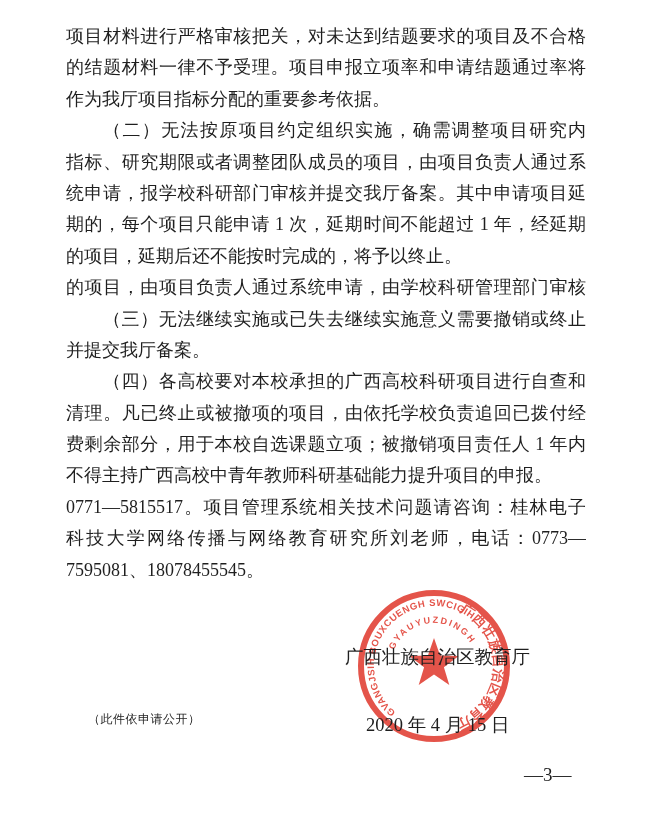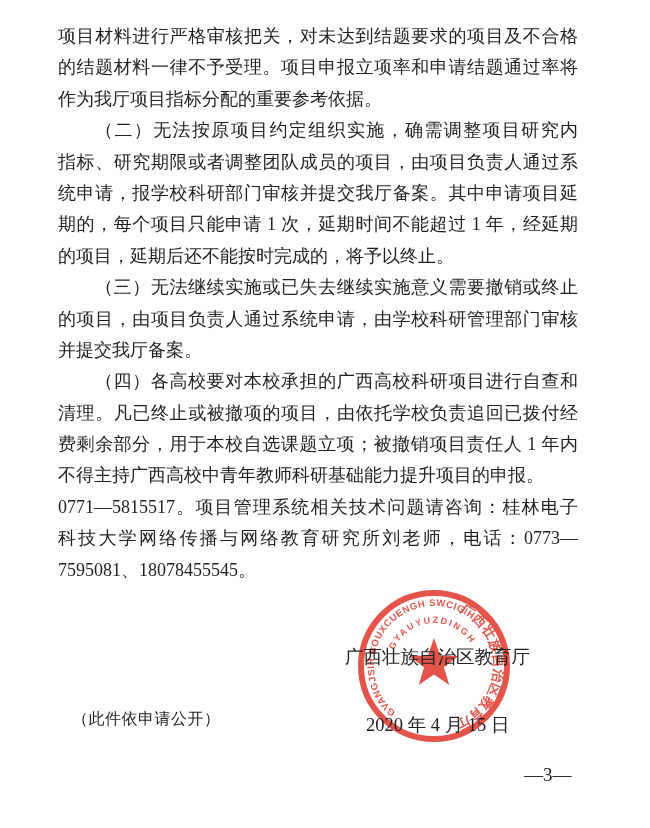--- a/index.html
+++ b/index.html
@@ -6,21 +6,21 @@
   .page {
     position:relative;
     width:650px; height:828px;
     background:#ffffff;
     font-family:"Liberation Serif","DejaVu Serif",serif;
     color:#1f1f1f;
     overflow:hidden;
   }
   .body-text {
     position:absolute;
-    left:58px; top:21px;
+    left:66px; top:21px;
     width:520px;
   }
   .bl {
     height:31.4px;
     line-height:31.4px;
     font-size:18px;
     overflow:hidden;
     word-break:break-all;
   }
   .j { text-align:justify; text-align-last:justify; }
@@ -40,22 +40,22 @@
     position:absolute; left:345px; top:644px;
     font-size:18.5px; line-height:26px;
     z-index:2; white-space:nowrap;
   }
   .sig-date {
     position:absolute; left:366px; top:679px;
     font-size:18.5px; line-height:26px;
     z-index:2; white-space:nowrap;margin-top:33px;
   }
   .disclosure {
-    position:absolute; left:72px; top:706px;
-    font-size:16px; line-height:26px;
+    position:absolute; left:88px; top:706px;
+    font-size:12px; line-height:26px;
     letter-spacing:0.5px;
     z-index:2; white-space:nowrap;
   }
   .pageno {
     position:absolute; left:524px; top:763px;
     font-size:19px; line-height:24px;
     z-index:2; white-space:nowrap;
   }
 </style>
 </head>
@@ -65,22 +65,22 @@
 
   <div class="body-text">
     <div class="bl j">项目材料进行严格审核把关，对未达到结题要求的项目及不合格</div>
     <div class="bl j">的结题材料一律不予受理。项目申报立项率和申请结题通过率将</div>
     <div class="bl end">作为我厅项目指标分配的重要参考依据。</div>
     <div class="bl j ind">（二）无法按原项目约定组织实施，确需调整项目研究内容、</div>
     <div class="bl j">指标、研究期限或者调整团队成员的项目，由项目负责人通过系</div>
     <div class="bl j">统申请，报学校科研部门审核并提交我厅备案。其中申请项目延</div>
     <div class="bl j">期的，每个项目只能申请 1 次，延期时间不能超过 1 年，经延期</div>
     <div class="bl end">的项目，延期后还不能按时完成的，将予以终止。</div>
+    <div class="bl j">的项目，由项目负责人通过系统申请，由学校科研管理部门审核</div>
     <div class="bl j ind">（三）无法继续实施或已失去继续实施意义需要撤销或终止</div>
-    <div class="bl j">的项目，由项目负责人通过系统申请，由学校科研管理部门审核</div>
     <div class="bl end">并提交我厅备案。</div>
     <div class="bl j ind">（四）各高校要对本校承担的广西高校科研项目进行自查和</div>
     <div class="bl j">清理。凡已终止或被撤项的项目，由依托学校负责追回已拨付经</div>
     <div class="bl j">费剩余部分，用于本校自选课题立项；被撤销项目责任人 1 年内</div>
     <div class="bl end">不得主持广西高校中青年教师科研基础能力提升项目的申报。</div>
     <div class="bl j">0771—5815517。项目管理系统相关技术问题请咨询：桂林电子</div>
     <div class="bl j">科技大学网络传播与网络教育研究所刘老师，电话：0773—</div>
     <div class="bl end">7595081、18078455545。</div>
   </div>
 

